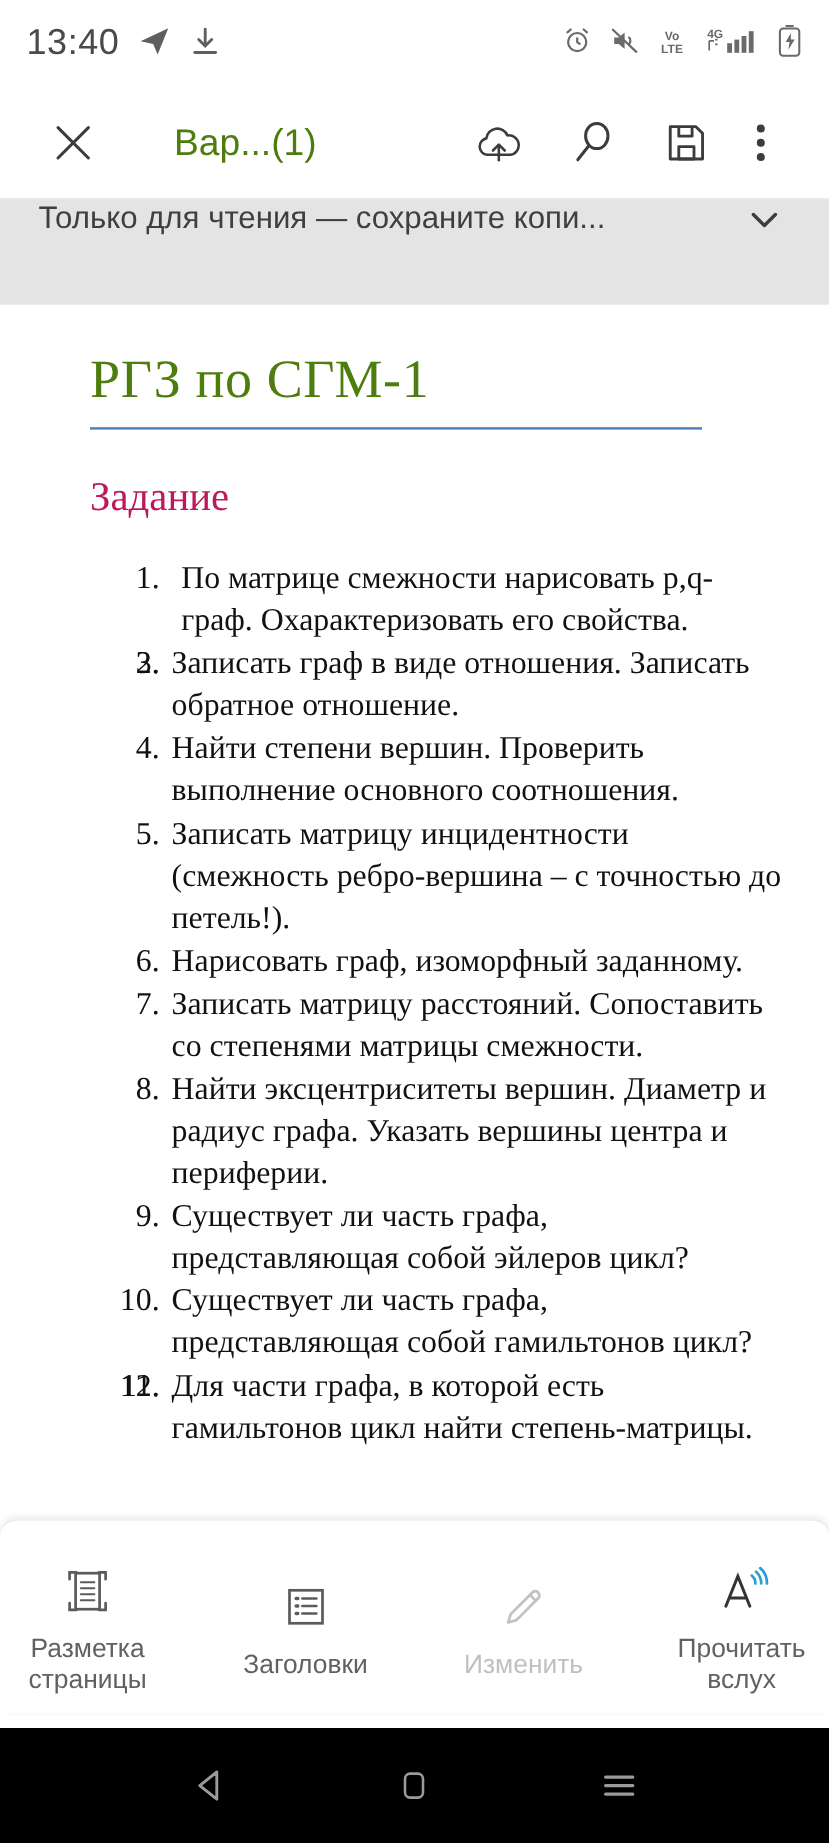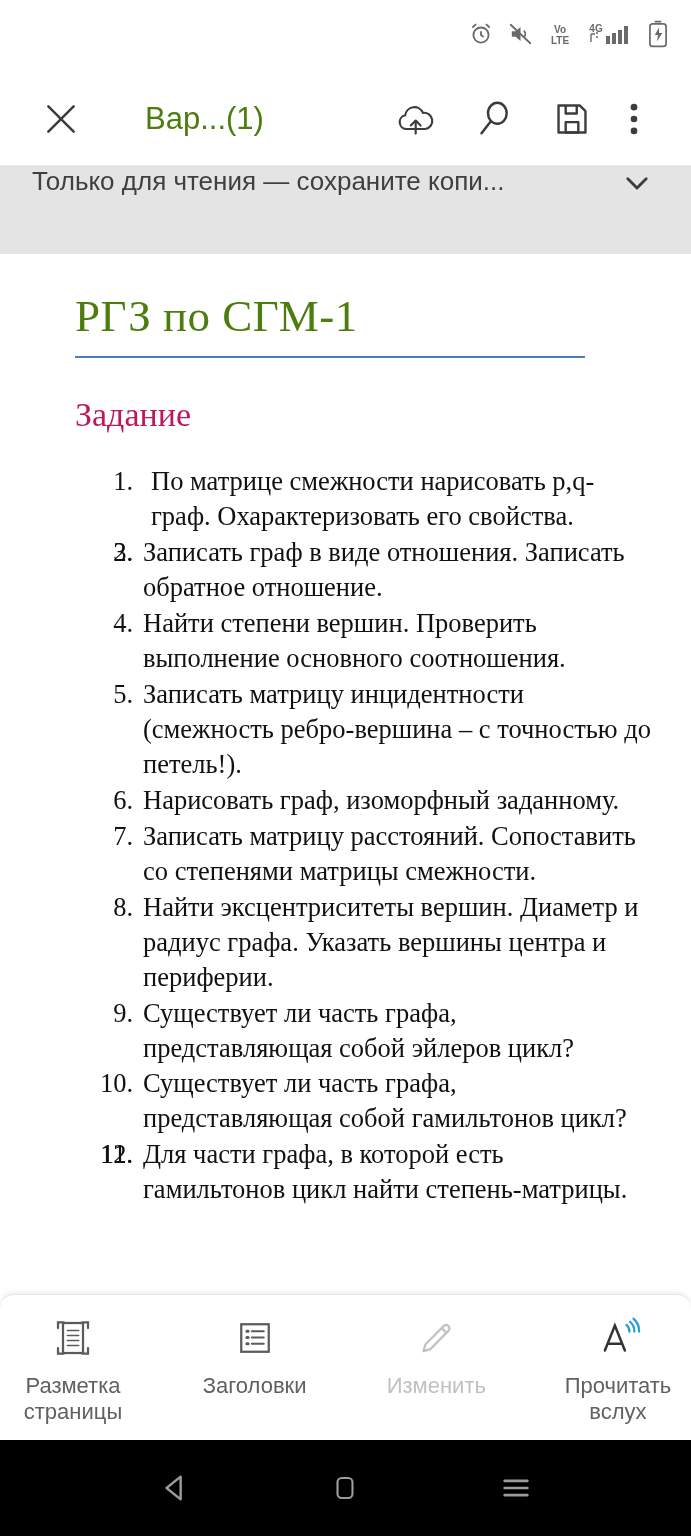--- a/index.html
+++ b/index.html
@@ -91,27 +91,27 @@
   }
   ol.tasks li .num {
     position:absolute; left:-44px; width:40px;
     text-align: right;
   }
   ol.tasks li.first .num { left:-44px; }
   ol.tasks li.first { padding-left: 14px; }
 
   
   .bottombar {
-    position:absolute; left:0; right:0; bottom:80px;
+    position:absolute; left:0; right:0; bottom:108px;
     height: 162px;
     background:#ffffff;
     border-top: 1px solid #e6e6e6;
     border-top-left-radius: 14px; border-top-right-radius: 14px;
     box-shadow: 0 -2px 5px rgba(0,0,0,0.07);
-    display:flex; align-items:flex-start; justify-content:space-between;
+    display:flex; align-items:center; justify-content:space-between;
     padding: 16px 6px 0 6px;
   }
   .bb-item {
     width: 134px;
     display:flex; flex-direction:column; align-items:center;
     gap: 8px;
   }
   .bb-icon { height: 54px; display:flex; align-items:center; justify-content:center; }
   .bb-label {
     font-size: 22px; color:#616161; text-align:center;
@@ -127,20 +127,35 @@
     padding: 0 90px;
   }
   .nav-btn { width:70px; height:70px; display:flex; align-items:center; justify-content:center; }
 </style>
 </head>
 <body>
 
 <div class="phone">
 
   <div class="statusbar">
+    <div class="sb-left">
+      <span class="sb-time">13:40</span>
+      <span class="ic">
+        <svg width="30" height="30" viewBox="0 0 24 24">
+            <path d="M2.5 12.3 21 3.6 13.9 21.2l-3-7.1-8.4-1.8z" fill="#5f5f5f"></path>
+          </svg>
+      </span>
+      <span class="ic">
+        <svg width="26" height="26" viewBox="0 0 24 24" fill="none" stroke="#5f5f5f" stroke-width="2.2" stroke-linecap="round">
+          <path d="M12 3v12"></path>
+            <path d="M7 11l5 5 5-5"></path>
+            <path d="M4 21h16"></path>
+        </svg>
+      </span>
+    </div>
     <div class="sb-right">
       <span class="ic">
         <svg width="26" height="26" viewBox="0 0 24 24" fill="none" stroke="#6a6a6a" stroke-width="1.7">
           <circle cx="12" cy="13" r="7"></circle>
             <path d="M12 9.5V13l2.5 1.8"></path>
           <path d="M4.5 5.5 7 3.3M19.5 5.5 17 3.3" stroke-linecap="round"></path>
         </svg>
       </span>
       <span class="ic">
         <svg width="27" height="26" viewBox="0 0 24 24" fill="none" stroke="#6a6a6a" stroke-width="1.7" stroke-linejoin="round">

